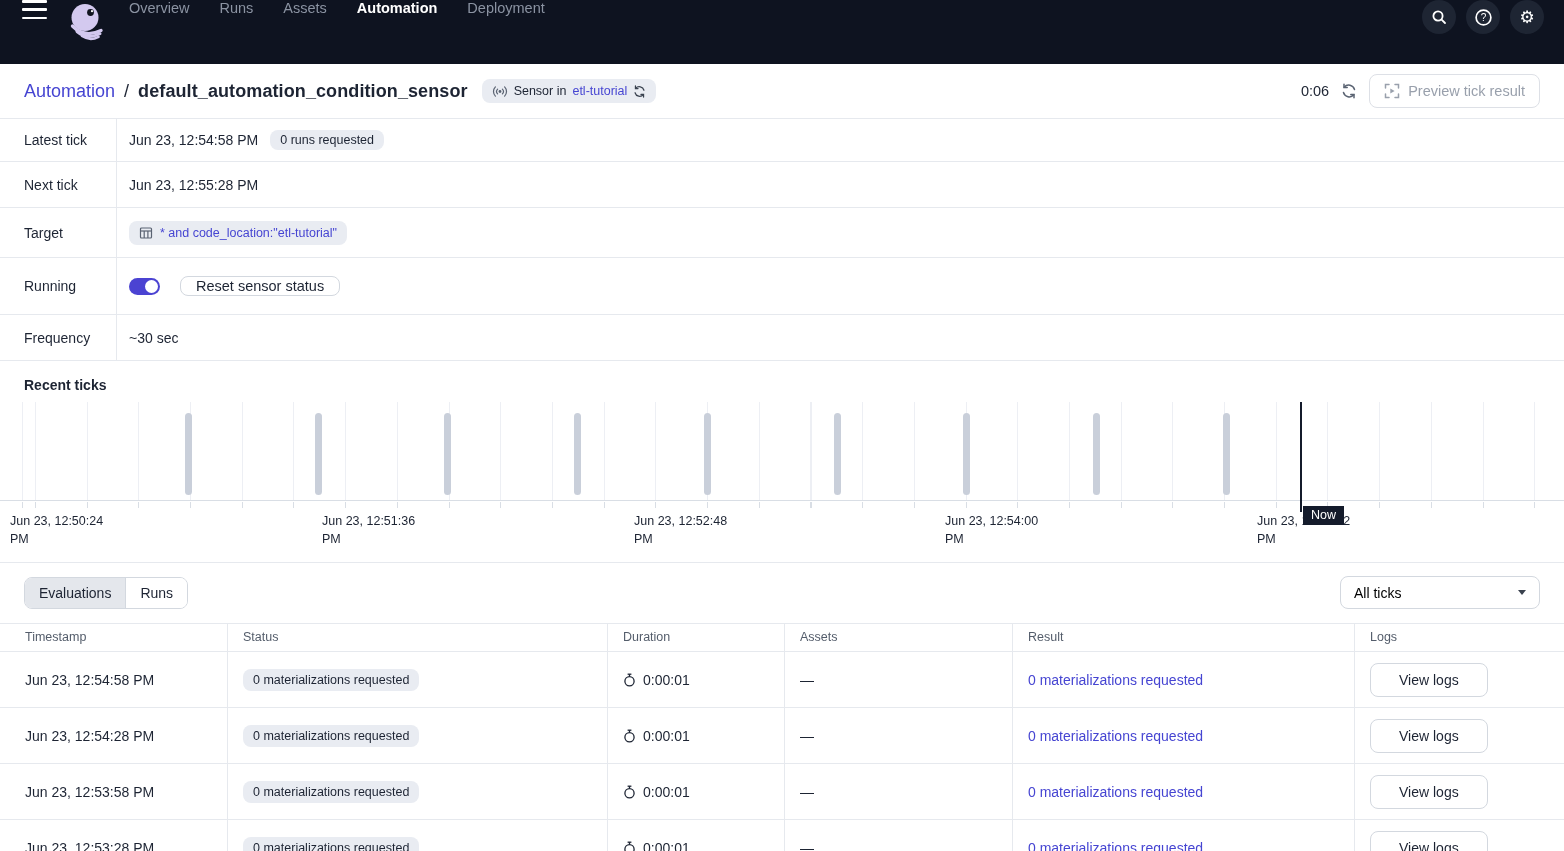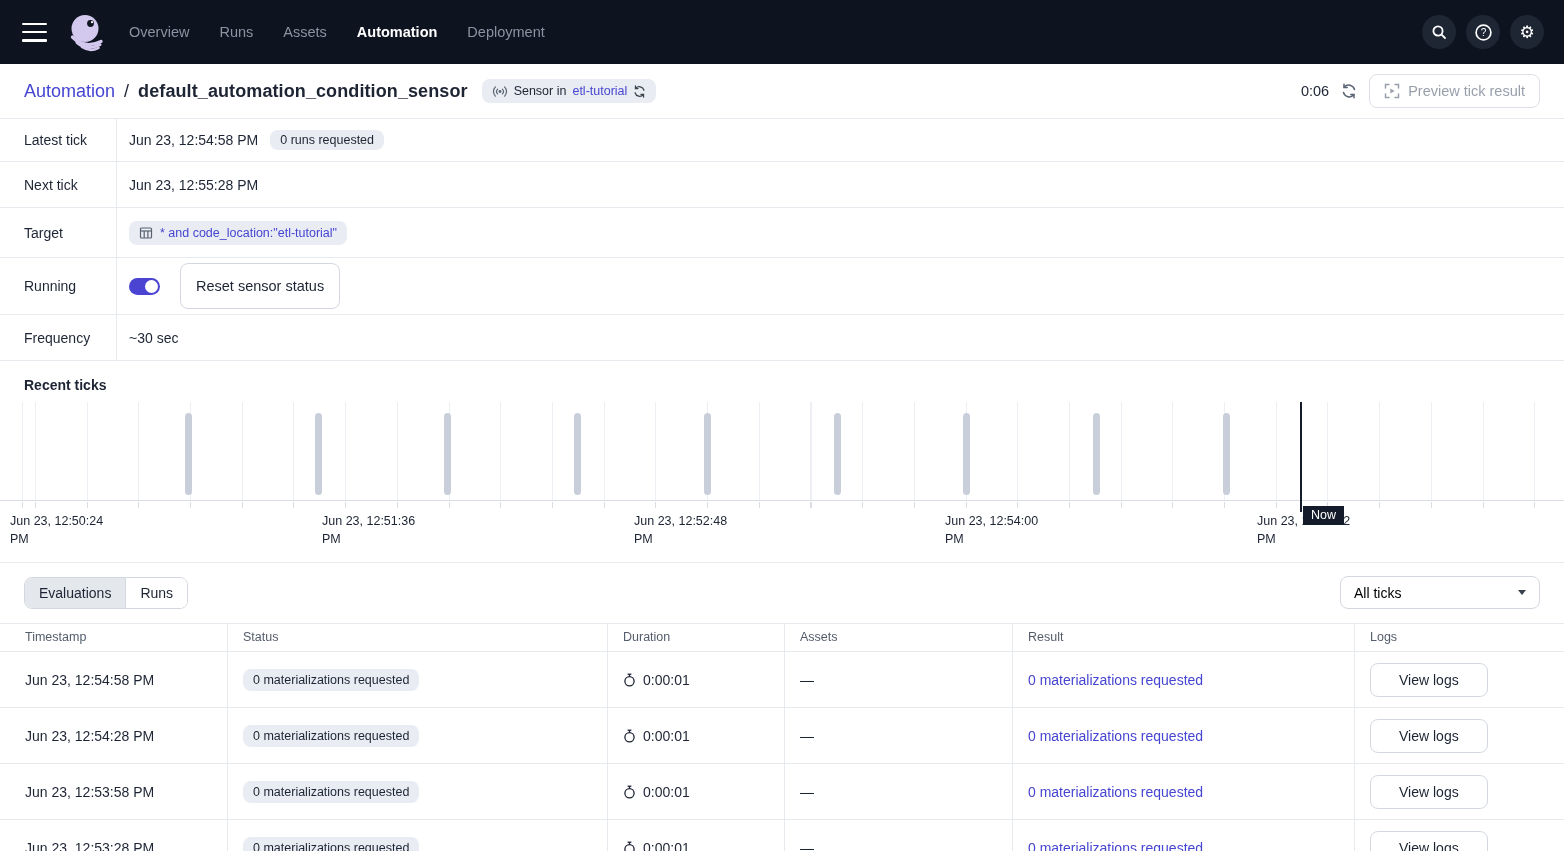--- a/index.html
+++ b/index.html
@@ -1,21 +1,21 @@
 <!DOCTYPE html>
 <html><head>
 <meta charset="utf-8">
 <style>
   * { box-sizing: border-box; margin: 0; padding: 0; }
   html,body { width:1564px; height:851px; overflow:hidden; }
   body { font-family:"Liberation Sans", sans-serif; background:#ffffff; color:#1d2433; }
   button { font-family:"Liberation Sans", sans-serif; }
 
   
-  .topnav { height:64px; background:#0e1320; display:flex; align-items:center; padding:0 20px 0 22px; }
+  .topnav { height:64px; background:#0e1320; display:flex; align-items:flex-start; padding:0 20px 0 22px; }
   .hamburger { width:25px; height:19px; display:flex; flex-direction:column; justify-content:space-between; background:none; border:none; cursor:pointer; margin-right:18px; }
   .hamburger span { display:block; height:2.5px; background:#fff; border-radius:1px; }
   .logo { width:42px; height:42px; margin-right:22px; cursor:pointer; }
   .nav-items { display:flex; gap:30px; }
   .nav-item { font-size:14.5px; font-weight:500; color:#8b93a2; background:none; border:none; cursor:pointer; }
   .nav-item.active { color:#ffffff; font-weight:700; }
   .nav-right { margin-left:auto; display:flex; gap:10px; }
   .icon-btn { width:34px; height:34px; border-radius:50%; background:#1e2533; border:none; display:flex; align-items:center; justify-content:center; color:#fff; cursor:pointer; }
   .gear-glyph { font-family:"DejaVu Sans", sans-serif; font-size:17px; color:#fff; line-height:1; }
 
@@ -37,21 +37,21 @@
   .drow { display:flex; border-bottom:1px solid #e6e9ee; }
   .drow:nth-child(1){ height:43px; } .drow:nth-child(2){ height:46px; }
   .drow:nth-child(3){ height:50px; } .drow:nth-child(4){ height:57px; }
   .drow:nth-child(5){ height:46px; }
   .dlabel { flex:0 0 117px; border-right:1px solid #e6e9ee; display:flex; align-items:center; padding-left:24px; font-size:14px; }
   .dvalue { flex:1; display:flex; align-items:center; gap:12px; padding-left:12px; font-size:14px; }
   .pill { background:#e9ecf2; border-radius:8px; padding:3px 10px; font-size:12.5px; color:#1d2433; }
   .target-pill { display:inline-flex; align-items:center; gap:7px; background:#e9ecf2; border-radius:8px; padding:5px 10px; font-size:12.5px; color:#4645d2; border:none; cursor:pointer; }
   .toggle { width:31px; height:17px; border-radius:9px; background:#4b43d2; position:relative; border:none; cursor:pointer; }
   .toggle .knob { position:absolute; right:2px; top:2px; width:13px; height:13px; border-radius:50%; background:#fff; }
-  .reset-btn { height:46px; padding:0 15px; border:1px solid #d3d8df; border-radius:8px; background:#fff; font-size:14.5px; color:#1d2433; cursor:pointer; margin-left:8px; }
+  .reset-btn { height:20px; padding:0 15px; border:1px solid #d3d8df; border-radius:8px; background:#fff; font-size:14.5px; color:#1d2433; cursor:pointer; margin-left:8px; }
 
   
   .section-title { padding:16px 24px 9px; font-size:14px; font-weight:700; color:#1d2433; }
   .timeline { position:relative; height:147px; }
   .plot { position:absolute; top:0; left:0; right:0; height:99px; border-bottom:1px solid #d9dee5;
           background-image:repeating-linear-gradient(to right,#edeff4 0,#edeff4 1px,transparent 1px,transparent 51.7px);
           background-position:35px 0; }
   .axis-ticks { position:absolute; top:100px; left:0; right:0; height:6px;
           background-image:repeating-linear-gradient(to right,#d9dee5 0,#d9dee5 1px,transparent 1px,transparent 51.7px);
           background-position:35px 0; }

